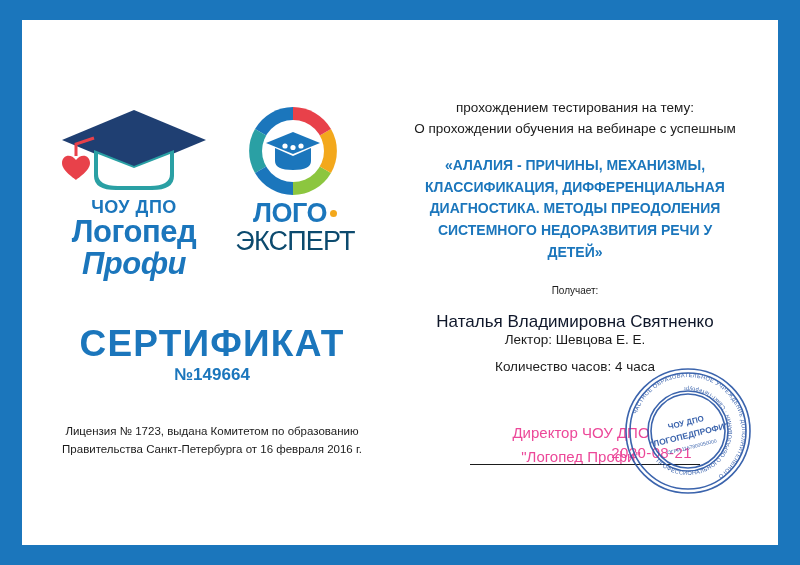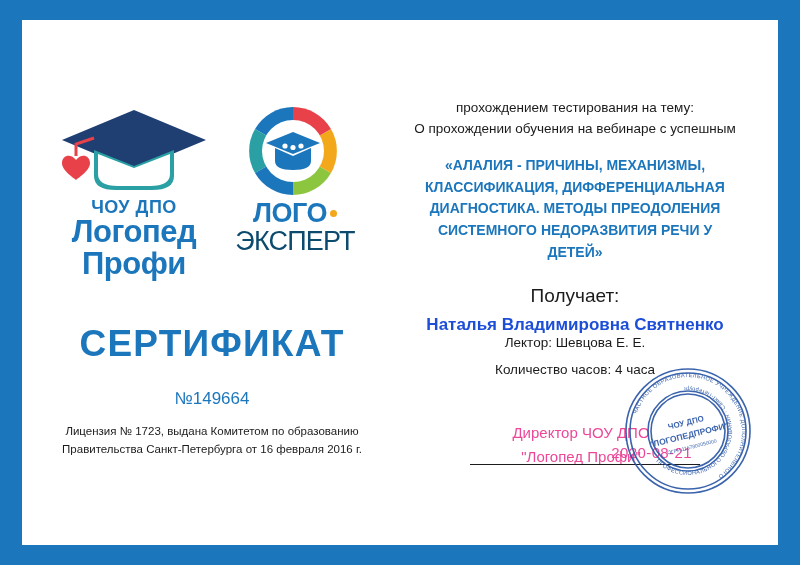--- a/index.html
+++ b/index.html
@@ -75,20 +75,21 @@
     color: #1b76bc;
     letter-spacing: -0.5px;
     line-height: 1.02;
   }
   .lp-line3 {
     font-size: 31px;
     font-weight: bold;
     color: #1b76bc;
     letter-spacing: -0.5px;
     line-height: 1.02;
+    font-style: italic;
   }
 
   .logo-le {
     position: relative;
     width: 150px;
     text-align: center;
   }
   .logo-le-mark {
     position: relative;
     height: 92px;
@@ -122,23 +123,23 @@
   }
 
   .cert-title {
     margin-top: 44px;
     font-size: 37px;
     font-weight: bold;
     color: #1b76bc;
     letter-spacing: 1.2px;
   }
   .cert-number {
-    margin-top: 24px;
+    margin-top: 0;
     font-size: 17px;
-    font-weight: normal;
+    font-weight: bold;
     color: #1b76bc;
   }
   .license {
     position: absolute;
     left: 0;
     right: 0;
     bottom: 86px;
     text-align: center;
     font-size: 11.5px;
     color: #1b1b1b;
@@ -162,28 +163,28 @@
   .topic {
     margin-top: 15px;
     font-size: 14px;
     font-weight: bold;
     color: #1b76bc;
     line-height: 1.55;
     padding: 0 4px;
   }
   .receives-label {
     margin-top: 22px;
-    font-size: 19px;
+    font-size: 10px;
     color: #1b1b1b;
   }
   .recipient {
-    margin-top: 8px;
+    margin-top: 16px;
     font-size: 17px;
-    font-weight: bold;
-    color: #1d4ed8;
+    font-weight: normal;
+    color: #0f172a;
   }
   .lecturer {
     font-size: 13.5px;
     color: #1b1b1b;
   }
   .hours {
     margin-top: 12px;
     font-size: 13.5px;
     color: #1b1b1b;
   }

